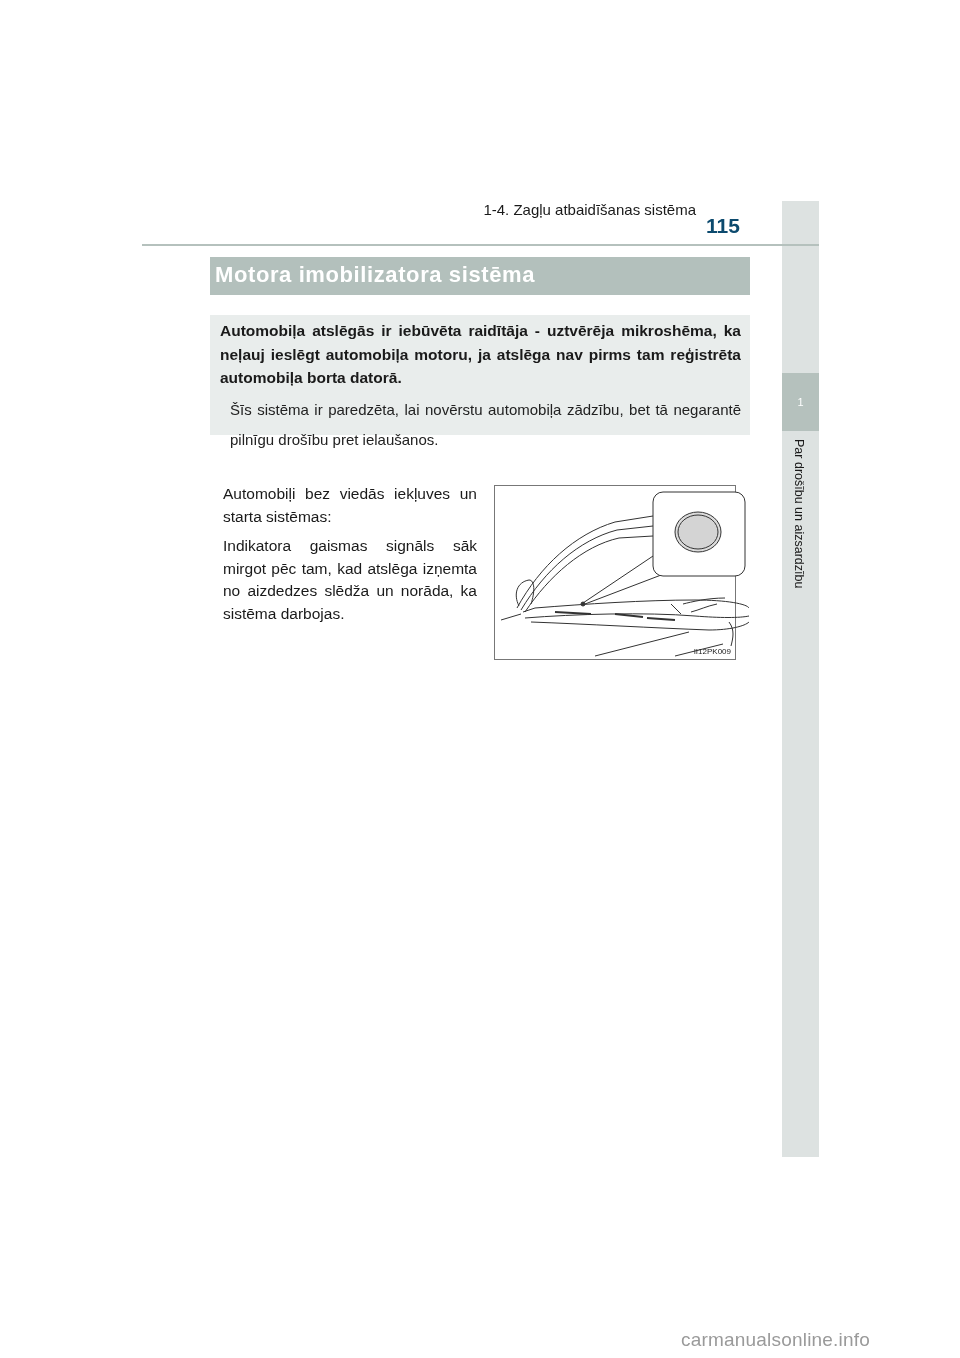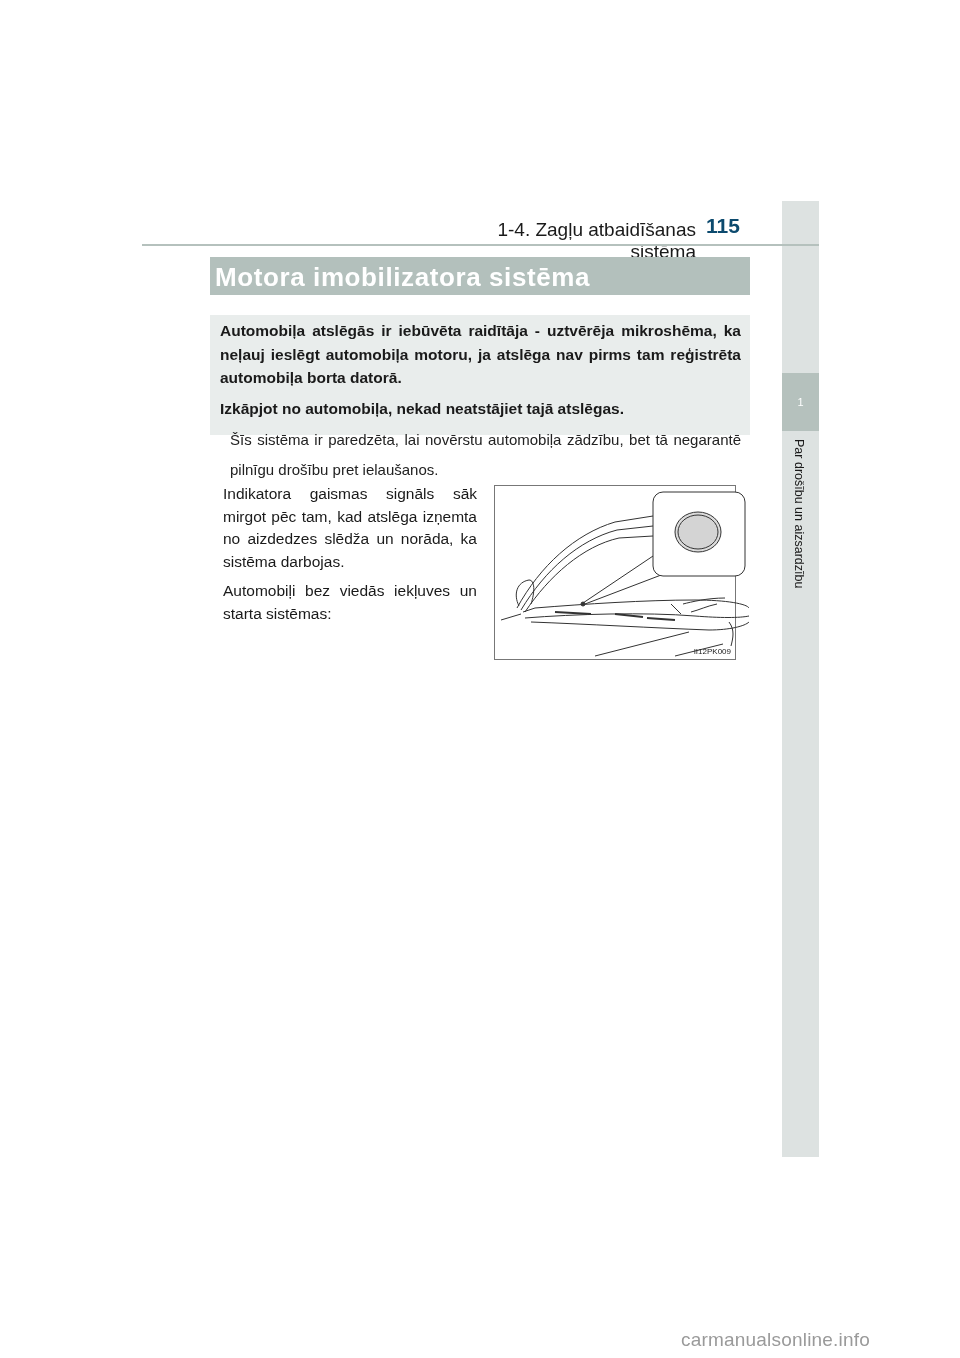--- a/index.html
+++ b/index.html
@@ -17,29 +17,29 @@
     display:flex; align-items:center; justify-content:center;
   }
   .sidebar .vlabel {
     position:absolute; left:10px; top:238px;
     writing-mode:vertical-rl; font-size:12.5px; color:#1a1a1a; white-space:nowrap;
   }
   .header-rule {
     position:absolute; left:142px; top:244px; width:677px; height:2px; background:#b5c1bd;
   }
   .header-title {
-    position:absolute; left:442px; top:219px; width:254px; text-align:right;
-    font-size:19px; color:#1a1a1a;
+    position:absolute; left:442px; top:201px; width:254px; text-align:right;
+    font-size:15px; color:#1a1a1a;
   }
   .page-num {
     position:absolute; left:706px; top:214px; font-size:21px; font-weight:bold; color:#0c4a6e;
   }
   .section-title {
     position:absolute; left:210px; top:257px; width:540px; height:38px;
-    background:#b3c0bc; color:#ffffff; font-weight:bold; font-size:26px;
+    background:#b3c0bc; color:#ffffff; font-weight:bold; font-size:22px;
     box-sizing:border-box; padding:5px 0 0 5px; letter-spacing:0.6px;
   }
   .summary {
     position:absolute; left:210px; top:315px; width:540px; height:120px;
     background:#e9edec; box-sizing:border-box; padding:4px 9px 0 10px;
   }
   .summary p { margin:0; text-align:justify; font-size:15.5px; line-height:23.5px; }
   .summary .b { font-weight:bold; }
   .summary .p2 { margin-top:7px; }
   .summary .note { margin-top:5px; padding-left:10px; font-weight:normal; font-size:15px; line-height:30px; color:#222; }
@@ -67,27 +67,26 @@
 </div>
 
 <div class="header-title">1-4. Zagļu atbaidīšanas sistēma</div>
 <div class="page-num">115</div>
 <div class="header-rule"></div>
 
 <div class="section-title">Motora imobilizatora sistēma</div>
 
 <div class="summary">
   <p class="b">Automobiļa atslēgās ir iebūvēta raidītāja - uztvērēja mikroshēma, ka neļauj ieslēgt automobiļa motoru, ja atslēga nav pirms tam reģistrēta automobiļa borta datorā.</p>
-  <p class="b p2">Izkāpjot no automobiļa, nekad neatstājiet tajā atslēgas.</p>
   <p class="note">Šīs sistēma ir paredzēta, lai novērstu automobiļa zādzību, bet tā negarantē pilnīgu drošību pret ielaušanos.</p>
 </div>
 
 <div class="body-text">
+  <p>Automobiļi bez viedās iekļuves un starta sistēmas:</p>
   <p>Indikatora gaismas signāls sāk mirgot pēc tam, kad atslēga izņemta no aizdedzes slēdža un norāda, ka sistēma darbojas.</p>
-  <p>Automobiļi bez viedās iekļuves un starta sistēmas:</p>
 </div>
 
 <div class="figure">
   <svg width="254" height="173" viewBox="0 0 254 173">
     <g fill="none" stroke="#333" stroke-width="1">
 
       <path d="M22 122 C45 80 80 48 120 36 L158 30"></path>
       <path d="M26 124 C50 84 84 54 122 44 L158 40"></path>
       <path d="M30 126 C54 90 88 60 124 52 L158 50"></path>
 

